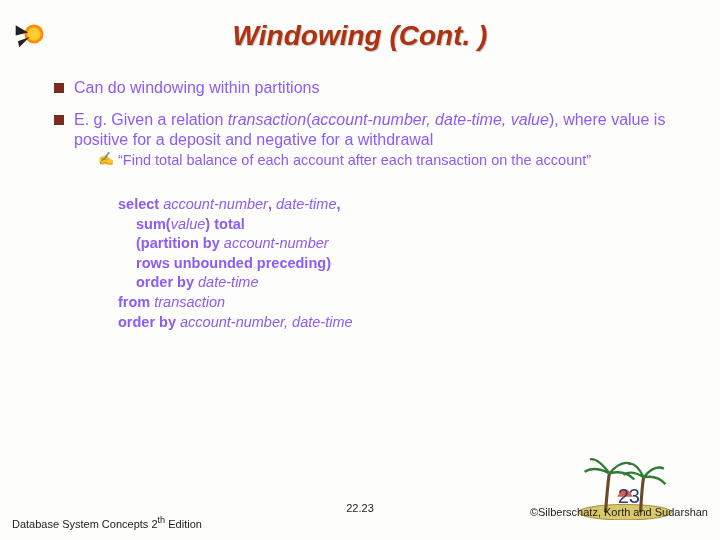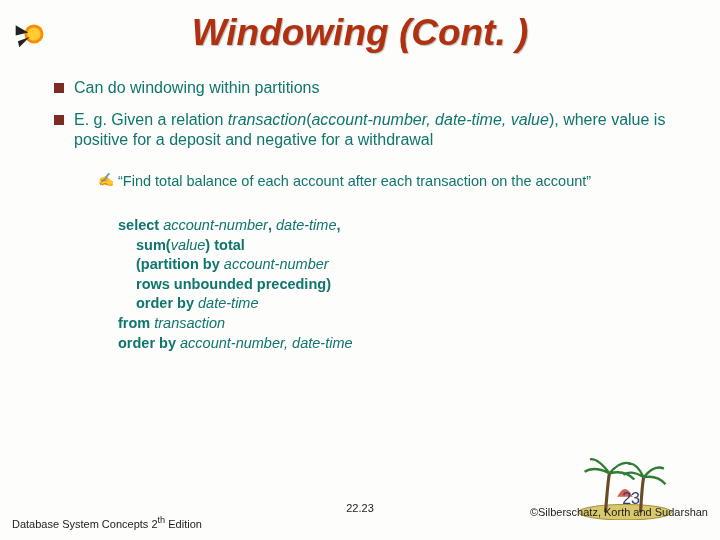--- a/index.html
+++ b/index.html
@@ -11,52 +11,52 @@
     position: relative;
     overflow: hidden;
   }
   .sun {
     position: absolute;
     top: 12px; left: 12px;
     width: 44px; height: 44px;
   }
   .title {
     text-align: center;
-    font-size: 37px;
+    font-size: 28px;
     font-weight: bold;
     font-style: italic;
     color: #b03010;
-    padding-top: 12px;
+    padding-top: 20px;
     text-shadow: 1px 1px 1px rgba(0,0,0,0.25);
   }
   .content {
     position: absolute;
     top: 78px;
     left: 54px;
     right: 40px;
     font-size: 16px;
-    color: #0f766e;
+    color: #8b5cf6;
     line-height: 1.25;
   }
   .bullet {
     position: relative;
     padding-left: 20px;
     margin-bottom: 12px;
   }
   .bullet::before {
     content: "";
     position: absolute;
     left: 0; top: 5px;
     width: 10px; height: 10px;
     background: #7a2c20;
   }
   .sub {
     position: relative;
     padding-left: 44px;
-    margin-top: 22px;
+    margin-top: 1px;
     font-size: 14.5px;
   }
   .sub::before {
     content: "\270D";
     position: absolute;
     left: 24px; top: 0;
     font-size: 13px;
     color: #333;
   }
   .code {
@@ -77,21 +77,21 @@
   .footer-center { position: absolute; left: 50%; transform: translateX(-50%); bottom: 16px; }
   .footer-right { position: absolute; right: 12px; bottom: 12px; }
   .palms {
     position: absolute;
     right: 40px; bottom: 20px;
     width: 110px; height: 70px;
   }
   .page-badge {
     position: absolute;
     right: 80px; bottom: 32px;
-    font-size: 16px;
+    font-size: 20px;
     color: #3a3a6a;
   }
 </style>
 </head>
 <body>
 
 <svg class="sun" viewBox="0 0 60 60">
   <circle cx="30" cy="30" r="13" fill="#ff8c00"></circle>
   <circle cx="30" cy="30" r="9" fill="#ffcc33"></circle>
   <path d="M5 18 L22 28 L5 32 Z" fill="#222"></path>

